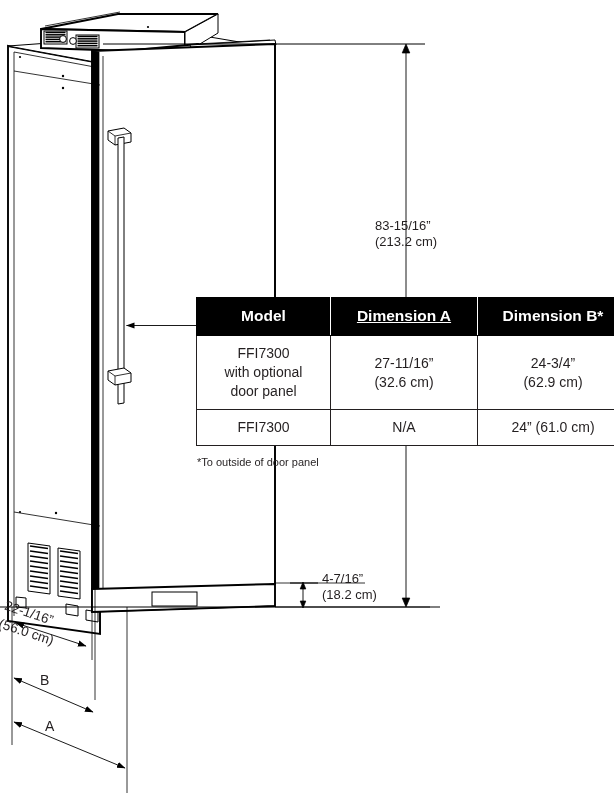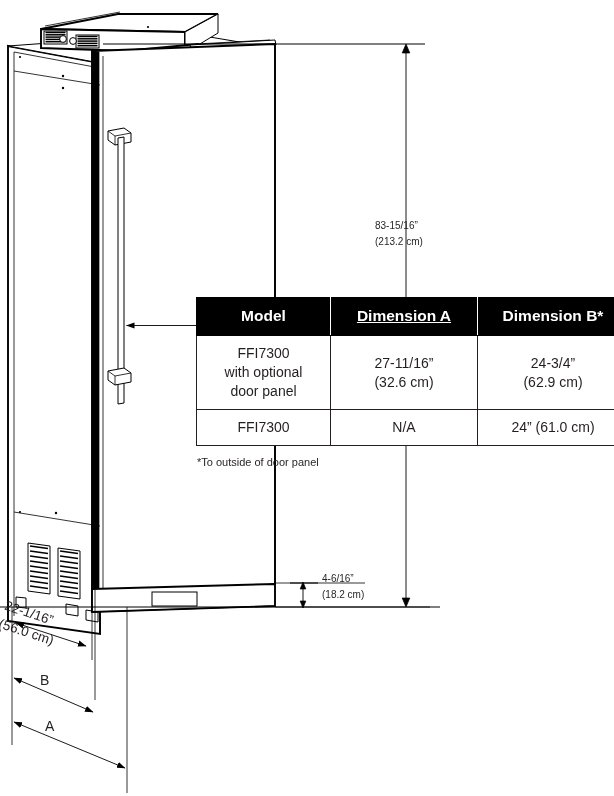--- a/index.html
+++ b/index.html
@@ -70,21 +70,21 @@
   .slat {
     stroke: #000000;
     stroke-width: 1.5;
     stroke-linecap: butt;
   }
 
   
   .dim-text {
     position: absolute;
     font-family: "Liberation Sans", sans-serif;
-    font-size: 10px;
+    font-size: 13px;
     line-height: 16px;
     color: #231f20;
     white-space: nowrap;
     letter-spacing: 0px;
   }
   .dim-text .l2 { display: block; }
 
   #dim-height-label { left: 375px; top: 218px; }
   #dim-toekick-label { left: 322px; top: 571px; }
   #dim-depth-label {
@@ -354,21 +354,21 @@
       <line class="ln-dim" x1="14" y1="722" x2="125" y2="768" marker-start="url(#arrStart)" marker-end="url(#arrEnd)"></line>
     </g>
   </svg>
 
   <div class="dim-text" id="dim-height-label">
     <span>83-15/16”</span>
     <span class="l2">(213.2 cm)</span>
   </div>
 
   <div class="dim-text" id="dim-toekick-label">
-    <span>4-6/16”</span>
+    <span>4-7/16”</span>
     <span class="l2">(18.2 cm)</span>
   </div>
 
   <div class="dim-text" id="dim-depth-label">
     <span>22-1/16”</span>
     <span class="l2">(56.0 cm)</span>
   </div>
 
   <div class="dim-text" id="dim-b-label">B</div>
   <div class="dim-text" id="dim-a-label">A</div>

